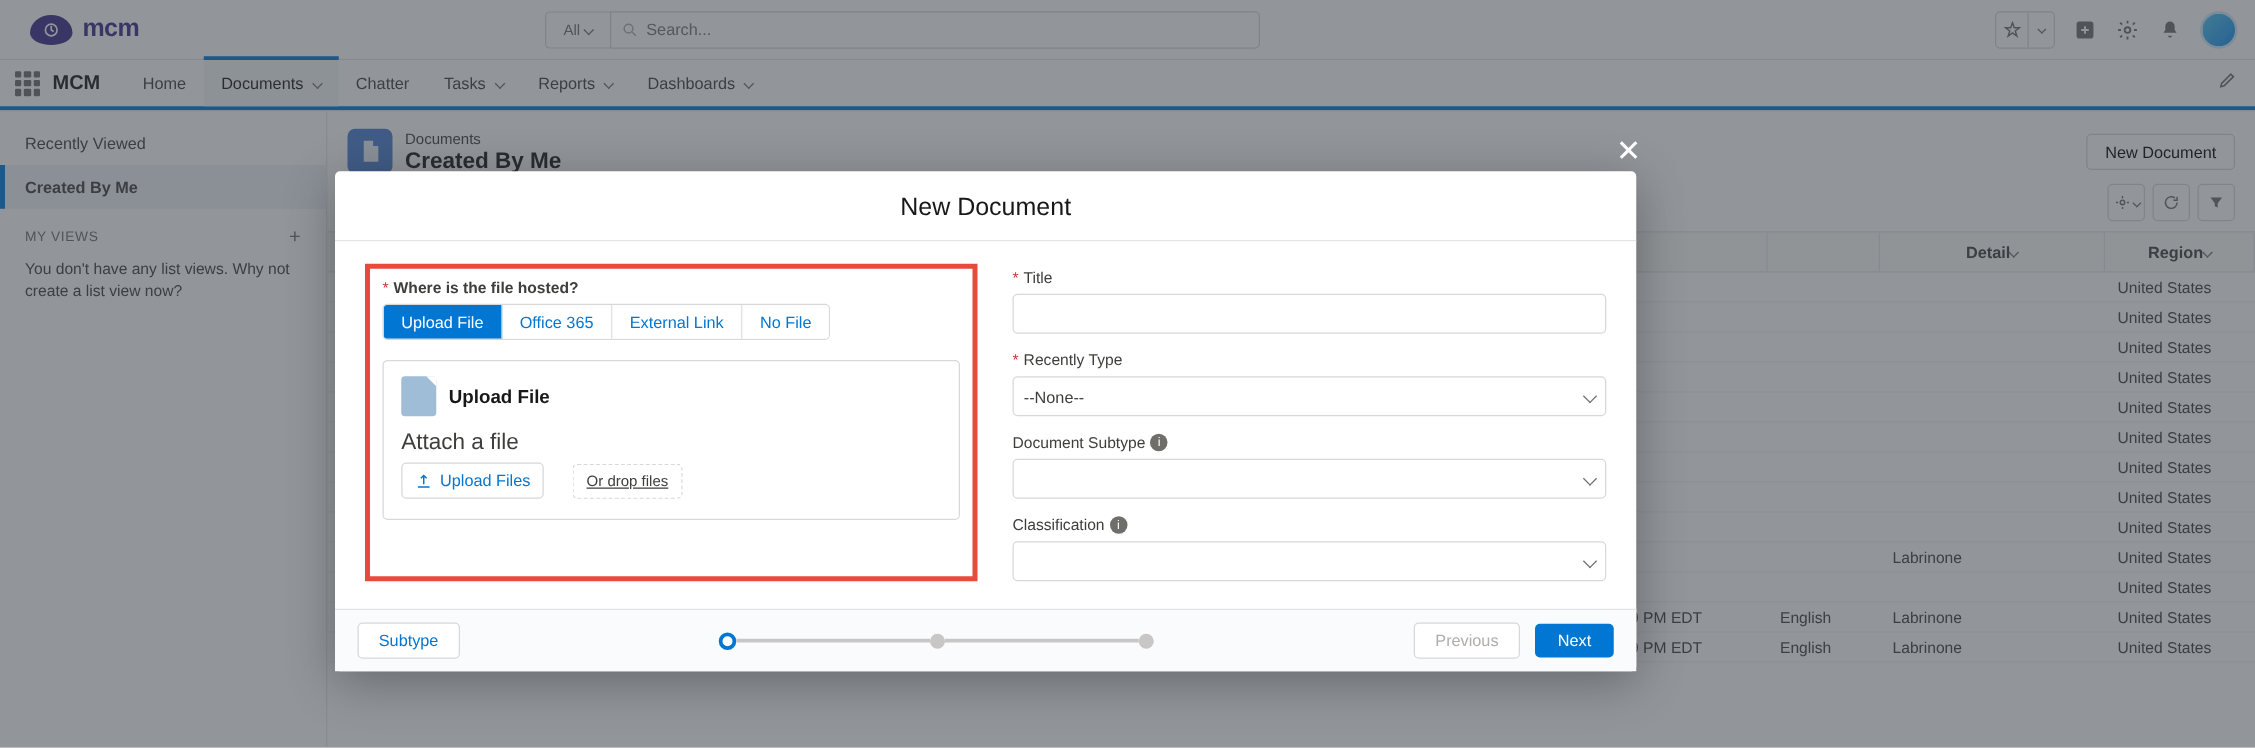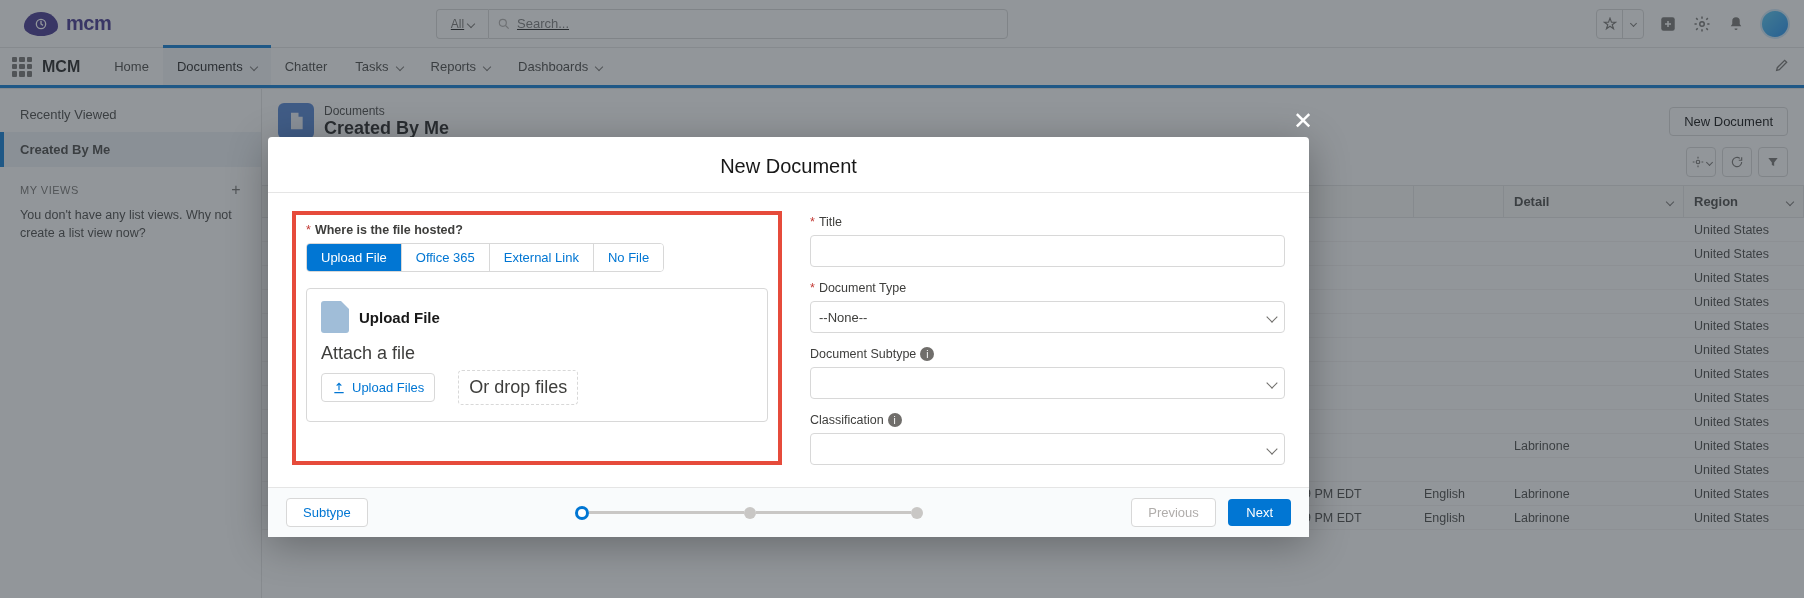--- a/index.html
+++ b/index.html
@@ -4,21 +4,21 @@
   <style>
     * { box-sizing: border-box; margin: 0; padding: 0; }
     body { font-family: -apple-system, BlinkMacSystemFont, "Segoe UI", Arial, sans-serif; background: #f3f2f2; color: #181818; overflow: hidden; width: 1804px; height: 598px; position: relative; }
 
     
     .topbar { height: 48px; background: #fff; border-bottom: 1px solid #e5e5e5; display: flex; align-items: center; padding: 0 12px; position: relative; }
     .logo-wrap { display: flex; align-items: center; gap: 8px; margin-left: 12px; }
     .logo-cloud { width: 34px; height: 24px; background: #3a2b89; border-radius: 50% 50% 50% 50% / 60% 60% 40% 40%; display: flex; align-items: center; justify-content: center; }
     .logo-text { font-weight: 700; font-size: 20px; color: #3a2b89; letter-spacing: -0.5px; }
 
-    .search-wrap { position: absolute; left: 50%; transform: translateX(calc(-50% - 180px)); display: flex; text-decoration: underline; }
+    .search-wrap { position: absolute; left: 50%; transform: translateX(calc(-50% - 180px)); display: flex; }
     .search-scope { width: 52px; height: 30px; border: 1px solid #d8d8d8; border-right: none; background: #fff; border-radius: 4px 0 0 4px; font-size: 12px; color: #706e6b; display: flex; align-items: center; justify-content: center; gap: 4px; cursor: pointer; }
     .search-input-wrap { width: 520px; height: 30px; border: 1px solid #d8d8d8; border-radius: 0 4px 4px 0; display: flex; align-items: center; padding: 0 8px; background: #fff; }
     .search-input { border: none; outline: none; font-size: 13px; flex: 1; margin-left: 6px; color: #706e6b; }
 
     .top-icons { position: absolute; right: 14px; display: flex; align-items: center; gap: 14px; }
     .top-icon { width: 20px; height: 20px; color: #706e6b; cursor: pointer; display: flex; align-items: center; justify-content: center; }
     .star-combo { display: flex; border: 1px solid #d8d8d8; border-radius: 4px; height: 30px; align-items: center; }
     .star-combo > div { width: 26px; height: 28px; display: flex; align-items: center; justify-content: center; border-right: 1px solid #d8d8d8; }
     .star-combo > div:last-child { border-right: none; width: 20px; }
     .avatar { width: 30px; height: 30px; border-radius: 50%; background: linear-gradient(135deg,#4ec5f1,#1589ee); border: 2px solid #cfe8fb; }
@@ -51,21 +51,21 @@
     .page-breadcrumb { font-size: 12px; color: #3e3e3c; }
     .page-title { font-size: 18px; font-weight: 700; }
     .new-doc-btn { border: 1px solid #d8d8d8; background: #fff; padding: 6px 14px; border-radius: 4px; font-size: 13px; cursor: pointer; }
     .content-tools { display: flex; gap: 6px; justify-content: flex-end; padding: 0 16px 8px; }
     .tool-btn { width: 30px; height: 30px; border: 1px solid #d8d8d8; background: #fff; border-radius: 4px; display: flex; align-items: center; justify-content: center; color: #706e6b; cursor: pointer; }
 
     
     .table { width: 100%; font-size: 13px; }
     .thead { display: flex; border-top: 1px solid #e5e5e5; border-bottom: 1px solid #e5e5e5; background: #fafaf9; }
     .th, .td { padding: 8px 10px; }
-    .th { font-weight: 600; color: #3e3e3c; display: flex; align-items: center; justify-content: space-between; border-right: 1px solid #e5e5e5; }
+    .th { font-weight: 600; color: #3e3e3c; display: flex; align-items: center; justify-content: center; border-right: 1px solid #e5e5e5; }
     .col-num { width: 54px; text-align: right; justify-content: flex-end; }
     .col-doc { width: 110px; }
     .col-name { flex: 1; }
     .col-status { width: 100px; }
     .col-date { width: 220px; }
     .col-lang { width: 90px; }
     .col-detail { width: 180px; }
     .col-region { width: 120px; }
     .tr { display: flex; border-bottom: 1px solid #f3f2f2; align-items: center; height: 24px; font-size: 12.5px; color: #3e3e3c; }
     .td a { color: #0176d3; text-decoration: none; }
@@ -87,21 +87,21 @@
     .seg.active { background: #0176d3; color: #fff; }
 
     .upload-card { margin-top: 16px; border: 1px solid #d8d8d8; border-radius: 4px; padding: 12px 14px 16px; }
     .upload-card-head { display: flex; align-items: center; gap: 10px; margin-bottom: 10px; }
     .file-glyph { width: 28px; height: 32px; background: #a0bdd8; border-radius: 3px 3px 3px 3px; position: relative; }
     .file-glyph::after { content: ''; position: absolute; right: 0; top: 0; border-style: solid; border-width: 0 8px 8px 0; border-color: transparent #fff transparent transparent; }
     .upload-card-title { font-weight: 700; font-size: 15px; }
     .attach-lbl { font-size: 18px; color: #3e3e3c; margin-bottom: 6px; }
     .upload-actions { display: flex; align-items: center; gap: 23px; }
     .upload-btn { border: 1px solid #d8d8d8; background: #fff; color: #0176d3; padding: 6px 10px; border-radius: 4px; font-size: 13px; display: flex; align-items: center; gap: 6px; cursor: pointer; }
-    .drop-text { font-size: 18px; color: #3e3e3c; border: 1px dashed #d8d8d8; padding: 6px 10px; border-radius: 4px; }
+    .drop-text { font-size: 12px; color: #3e3e3c; border: 1px dashed #d8d8d8; padding: 6px 10px; border-radius: 4px; text-decoration: underline; }
 
     .modal-right { flex: 1; display: flex; flex-direction: column; gap: 14px; padding-top: 4px; }
     .txt-input, .sel { width: 100%; height: 32px; border: 1px solid #d8d8d8; border-radius: 4px; padding: 0 8px; font-size: 13px; background: #fff; }
     .sel { display: flex; align-items: center; justify-content: space-between; color: #3e3e3c; cursor: pointer; }
 
     .modal-foot { border-top: 1px solid #e5e5e5; padding: 10px 18px; display: flex; align-items: center; justify-content: space-between; background: #f9fbfc; }
     .cancel-btn { border: 1px solid #d8d8d8; background: #fff; color: #0176d3; padding: 6px 16px; border-radius: 4px; font-size: 13px; cursor: pointer; }
     .prev-btn { background: #fff; border: 1px solid #d8d8d8; color: #b0adab; padding: 6px 16px; border-radius: 4px; font-size: 13px; margin-right: 8px; cursor: not-allowed; }
     .next-btn { background: #0176d3; color: #fff; border: none; padding: 6px 18px; border-radius: 4px; font-size: 13px; cursor: pointer; }
     .stepper { flex: 1; display: flex; align-items: center; justify-content: center; gap: 0; }
@@ -449,21 +449,21 @@
       <div>
         <div class="field-lbl">
             <span class="req">*</span>
             <span>Title</span>
           </div>
         <input class="txt-input" value="" style="">
       </div>
       <div>
         <div class="field-lbl">
             <span class="req">*</span>
-            <span>Document Type</span>
+            <span>Recently Type</span>
           </div>
         <div class="sel">
             <span>--None--</span>
             <span class="chev"></span>
           </div>
       </div>
       <div>
         <div class="field-lbl">
             <span>Document Subtype</span>
             <span class="info-icon">i</span>

